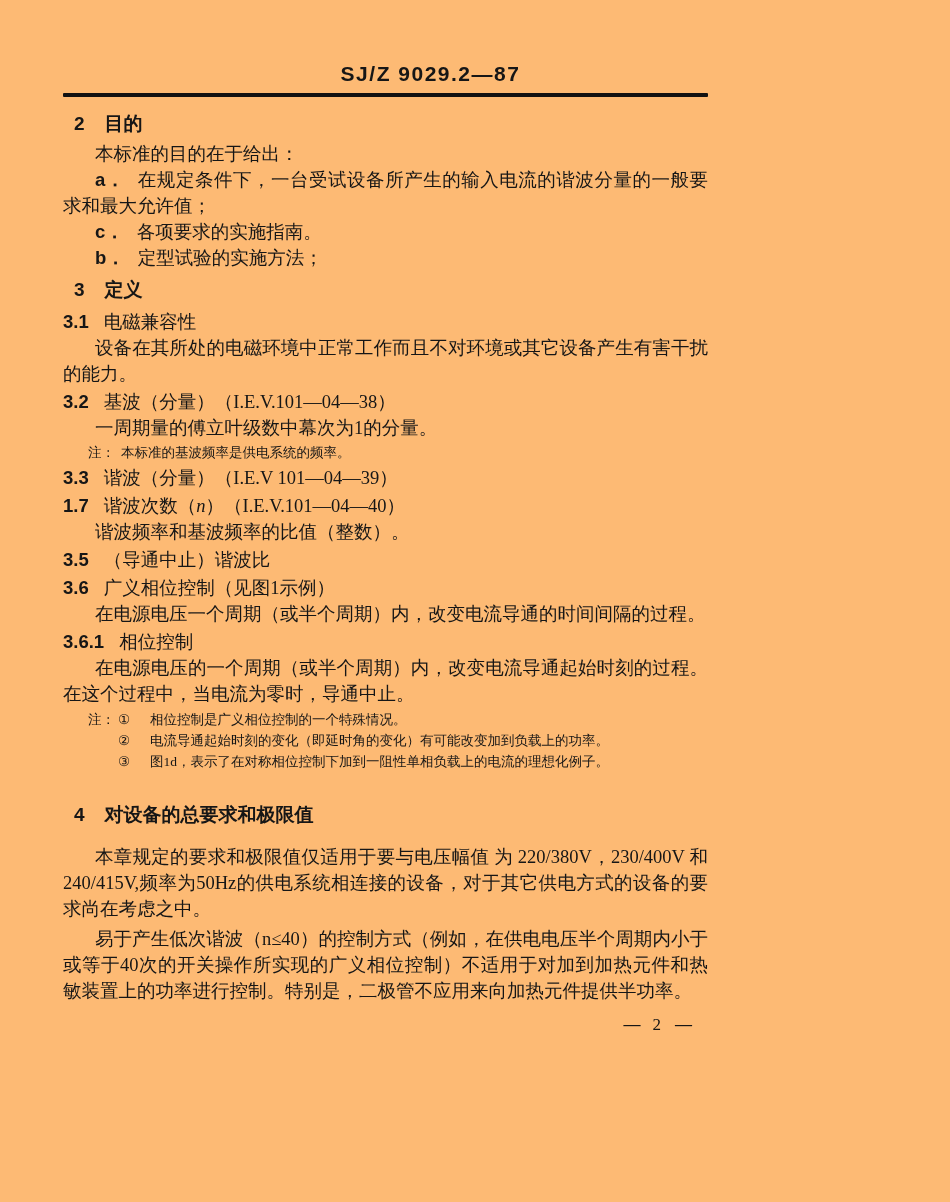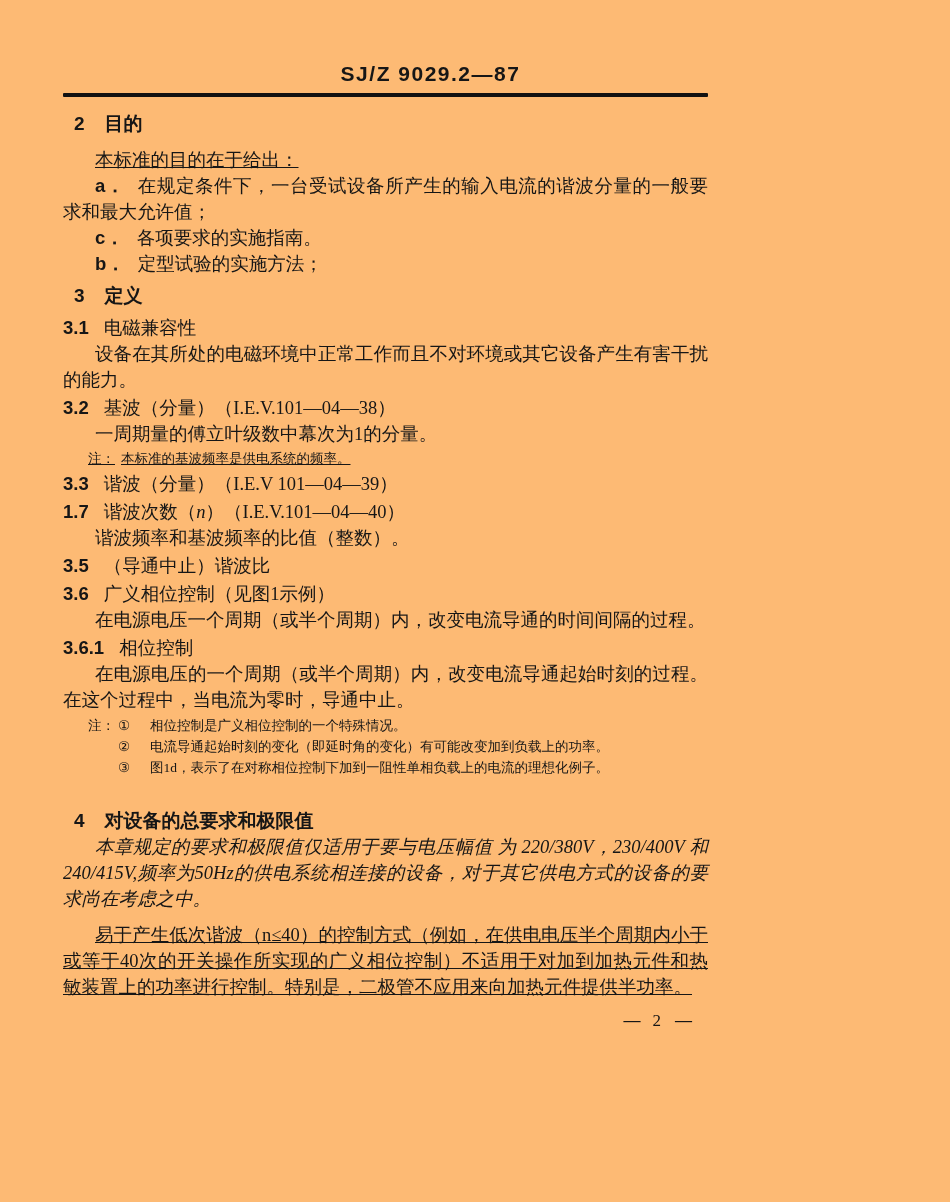--- a/index.html
+++ b/index.html
@@ -35,41 +35,40 @@
   .h-sec .h-num{margin-right:20px;}
   .h-sec.big-gap{margin-top:30px;}
 
   .para{
     margin:0;
     font-size:18.5px;
     line-height:26px;
     text-align:justify;
   }
   .para.indent{text-indent:32px;}
-  .para.gap-top{margin-top:10px;text-decoration:underline;}
+  .para.gap-top{margin-top:4px;}
   .marker{font-weight:bold;margin-right:13px;font-family:"Liberation Sans","DejaVu Sans",sans-serif;}
 
   .def-line{
     margin:2px 0 0 0;
     font-size:18.5px;
     line-height:26px;
   }
   .def-num{
     font-weight:bold;
     margin-right:15px;
     font-family:"Liberation Sans","DejaVu Sans",sans-serif;
     text-align:center;
   }
   .var{font-style:italic;font-family:"Liberation Serif","DejaVu Serif",serif;}
 
   .note-single{
     margin:1px 0 1px 25px;
     font-size:13.5px;
     line-height:21px;
-    text-decoration:underline;
   }
   .note-label{margin-right:6px;}
 
   .notes{margin:2px 0 2px 25px;}
   .note-row{
     display:grid;
     grid-template-columns:30px 32px 1fr;
     font-size:13.5px;
     line-height:21px;
   }
@@ -164,21 +163,21 @@
       <div class="note-row">
         <span class="note-label"></span>
         <span class="note-num">③</span>
         <span class="note-text">图1d，表示了在对称相位控制下加到一阻性单相负载上的电流的理想化例子。</span>
       </div>
     </div>
 
     <div class="h-sec big-gap">
       <span class="h-num">4</span><span class="h-title">对设备的总要求和极限值</span>
     </div>
-    <p class="para indent" style="font-style:italic;">本章规定的要求和极限值仅适用于要与电压幅值 为 220/380V，230/400V 和 240/415V,频率为50Hz的供电系统相连接的设备，对于其它供电方式的设备的要求尚在考虑之中。</p>
+    <p class="para indent" style="margin-top:16px;">本章规定的要求和极限值仅适用于要与电压幅值 为 220/380V，230/400V 和 240/415V,频率为50Hz的供电系统相连接的设备，对于其它供电方式的设备的要求尚在考虑之中。</p>
     <p class="para indent gap-top">易于产生低次谐波（n≤40）的控制方式（例如，在供电电压半个周期内小于或等于40次的开关操作所实现的广义相位控制）不适用于对加到加热元件和热敏装置上的功率进行控制。特别是，二极管不应用来向加热元件提供半功率。</p>
 
     <div class="page-num">
       <span class="dash">—</span>
       <span>2</span>
       <span class="dash">—</span>
     </div>
 
   </div>
 </div>

